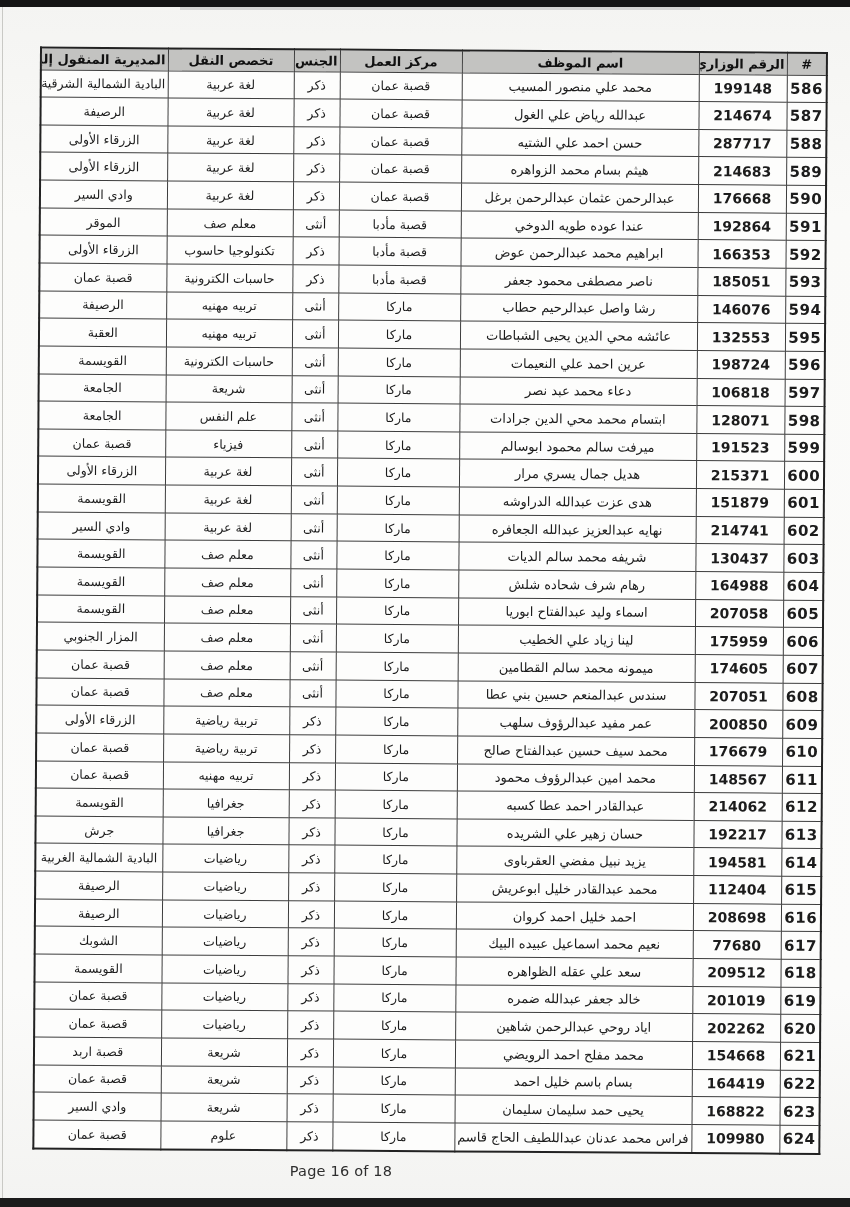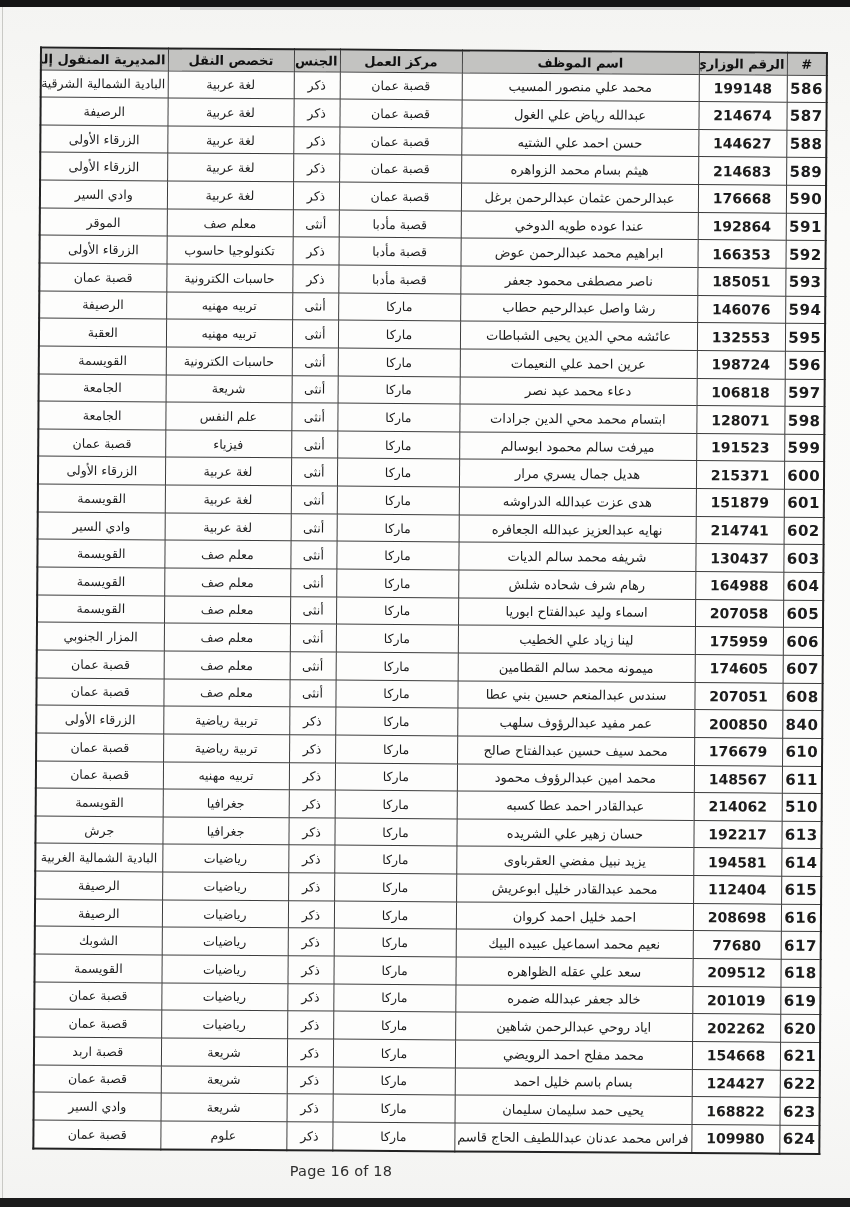--- a/index.html
+++ b/index.html
@@ -140,21 +140,21 @@
           <td class="c0">587</td>
           <td class="c1">214674</td>
           <td class="c2">عبدالله رياض علي الغول</td>
           <td class="c3">قصبة عمان</td>
           <td class="c4">ذكر</td>
           <td class="c5">لغة عربية</td>
           <td class="c6">الرصيفة</td>
         </tr>
         <tr>
           <td class="c0">588</td>
-          <td class="c1">144627</td>
+          <td class="c1">287717</td>
           <td class="c2">حسن احمد علي الشتيه</td>
           <td class="c3">قصبة عمان</td>
           <td class="c4">ذكر</td>
           <td class="c5">لغة عربية</td>
           <td class="c6">الزرقاء الأولى</td>
         </tr>
         <tr>
           <td class="c0">589</td>
           <td class="c1">214683</td>
           <td class="c2">هيثم بسام محمد الزواهره</td>
@@ -328,21 +328,21 @@
         <tr>
           <td class="c0">608</td>
           <td class="c1">207051</td>
           <td class="c2">سندس عبدالمنعم حسين بني عطا</td>
           <td class="c3">ماركا</td>
           <td class="c4">أنثى</td>
           <td class="c5">معلم صف</td>
           <td class="c6">قصبة عمان</td>
         </tr>
         <tr>
-          <td class="c0">840</td>
+          <td class="c0">609</td>
           <td class="c1">200850</td>
           <td class="c2">عمر مفيد عبدالرؤوف سلهب</td>
           <td class="c3">ماركا</td>
           <td class="c4">ذكر</td>
           <td class="c5">تربية رياضية</td>
           <td class="c6">الزرقاء الأولى</td>
         </tr>
         <tr>
           <td class="c0">610</td>
           <td class="c1">176679</td>
@@ -355,21 +355,21 @@
         <tr>
           <td class="c0">611</td>
           <td class="c1">148567</td>
           <td class="c2">محمد امين عبدالرؤوف محمود</td>
           <td class="c3">ماركا</td>
           <td class="c4">ذكر</td>
           <td class="c5">تربيه مهنيه</td>
           <td class="c6">قصبة عمان</td>
         </tr>
         <tr>
-          <td class="c0">510</td>
+          <td class="c0">612</td>
           <td class="c1">214062</td>
           <td class="c2">عبدالقادر احمد عطا كسبه</td>
           <td class="c3">ماركا</td>
           <td class="c4">ذكر</td>
           <td class="c5">جغرافيا</td>
           <td class="c6">القويسمة</td>
         </tr>
         <tr>
           <td class="c0">613</td>
           <td class="c1">192217</td>
@@ -446,21 +446,21 @@
           <td class="c0">621</td>
           <td class="c1">154668</td>
           <td class="c2">محمد مفلح احمد الرويضي</td>
           <td class="c3">ماركا</td>
           <td class="c4">ذكر</td>
           <td class="c5">شريعة</td>
           <td class="c6">قصبة اربد</td>
         </tr>
         <tr>
           <td class="c0">622</td>
-          <td class="c1">124427</td>
+          <td class="c1">164419</td>
           <td class="c2">بسام باسم خليل احمد</td>
           <td class="c3">ماركا</td>
           <td class="c4">ذكر</td>
           <td class="c5">شريعة</td>
           <td class="c6">قصبة عمان</td>
         </tr>
         <tr>
           <td class="c0">623</td>
           <td class="c1">168822</td>
           <td class="c2">يحيى حمد سليمان سليمان</td>

